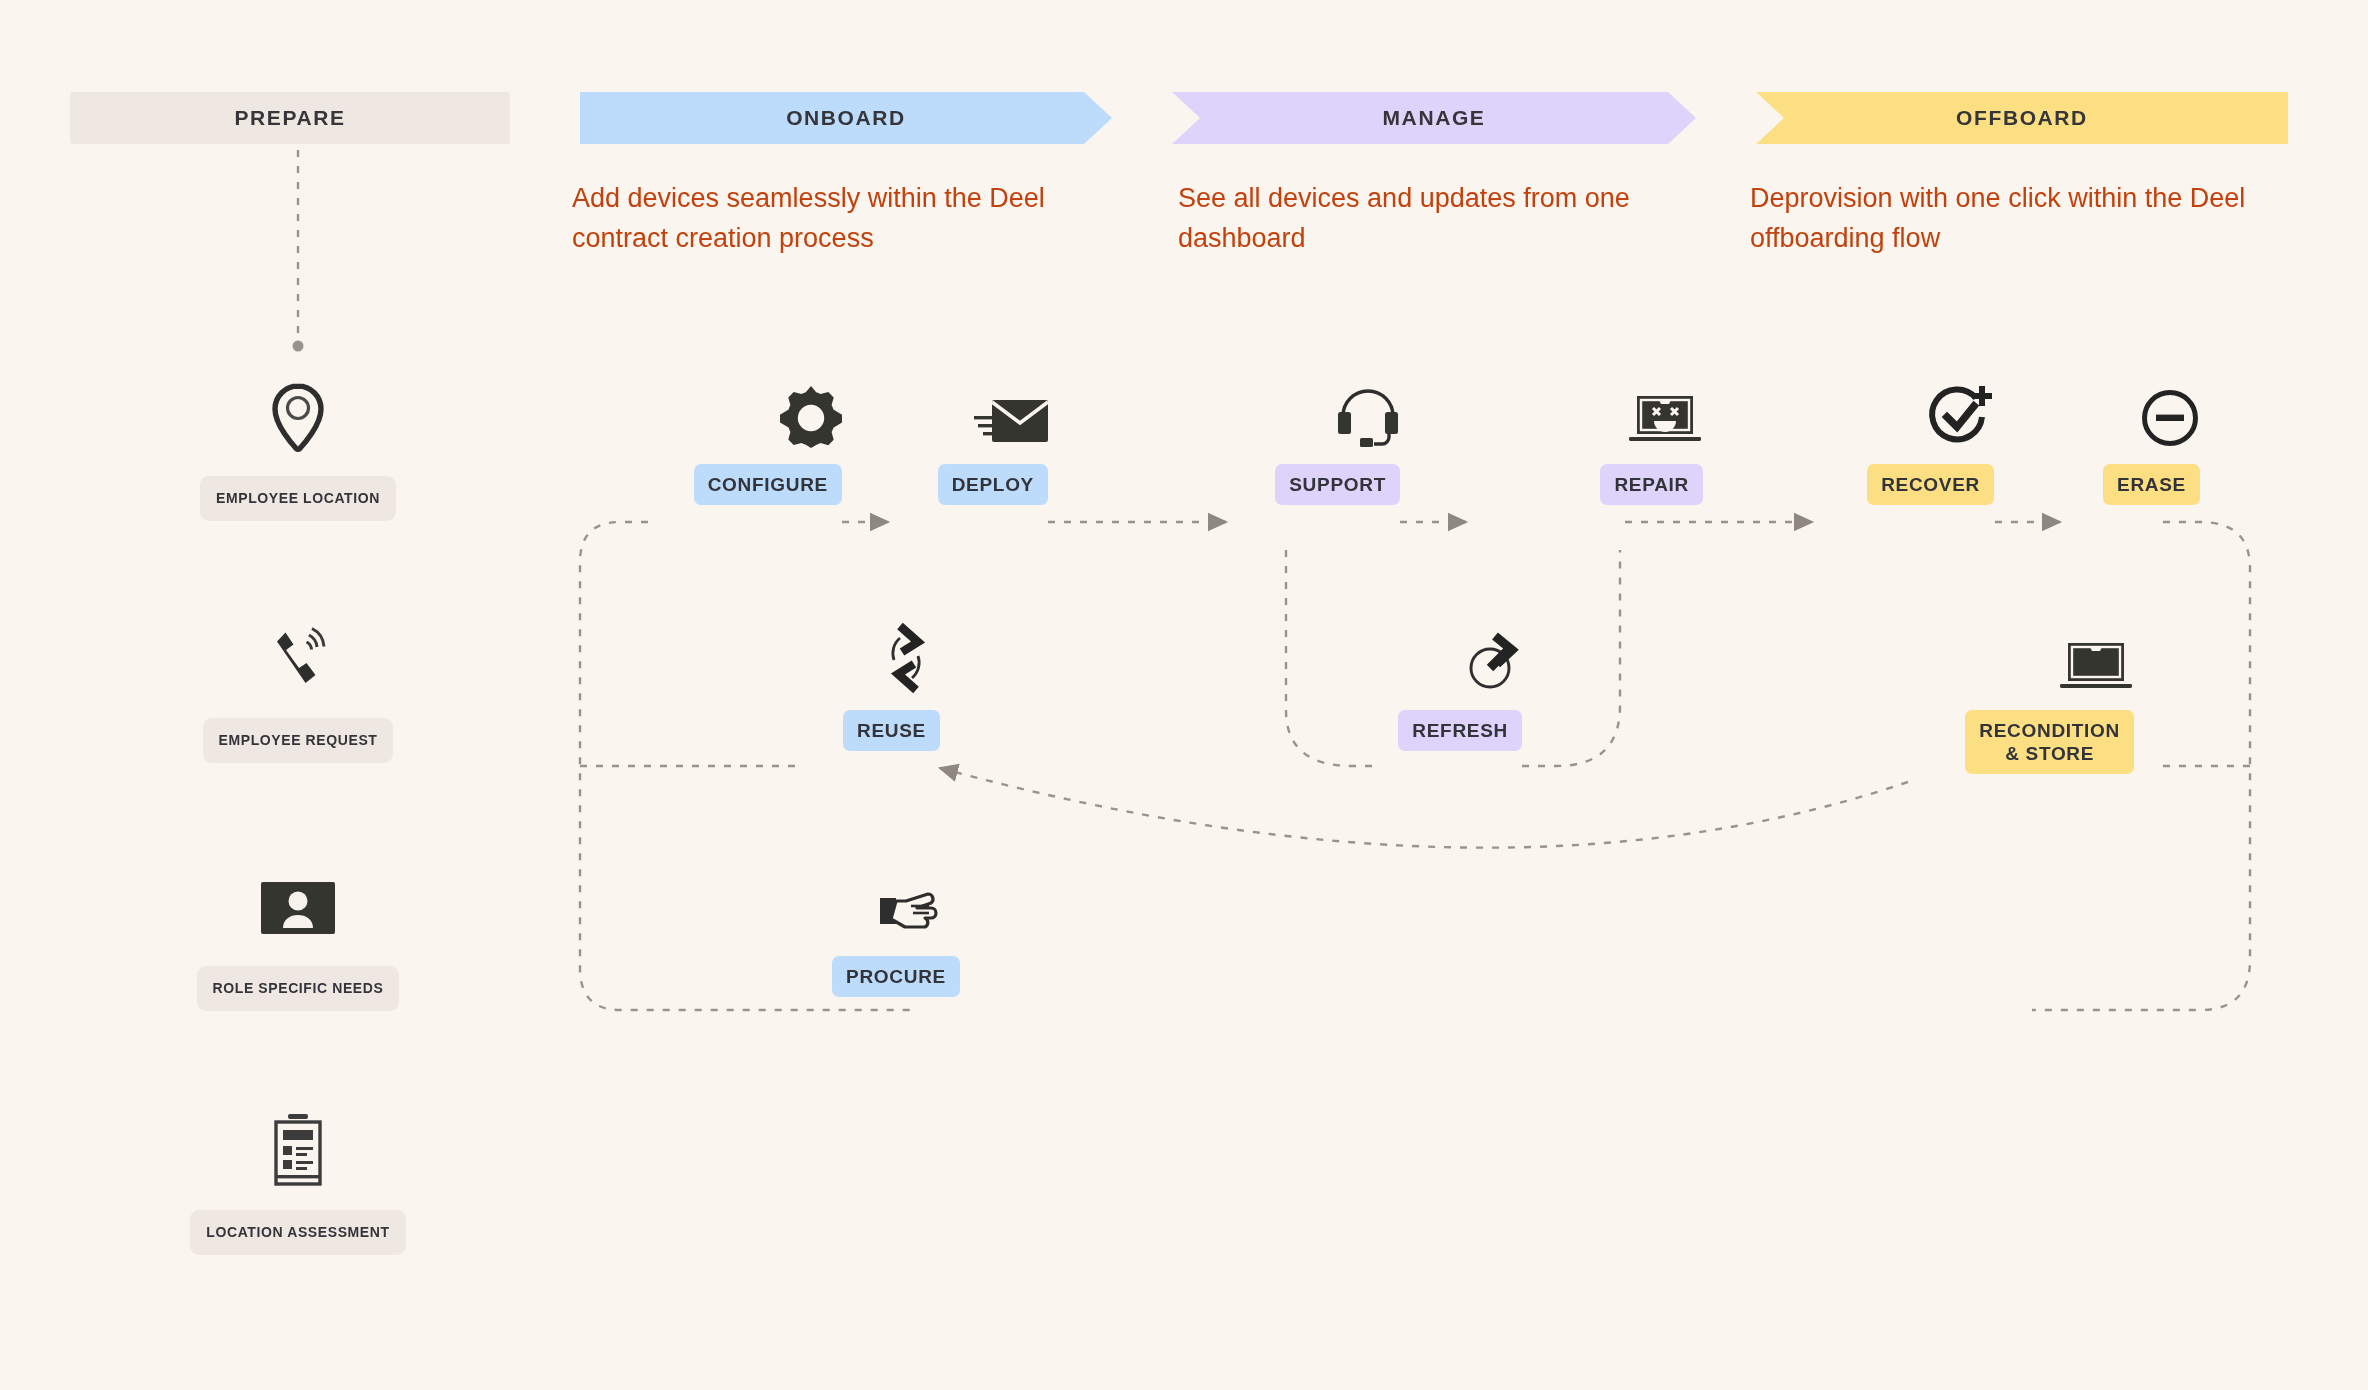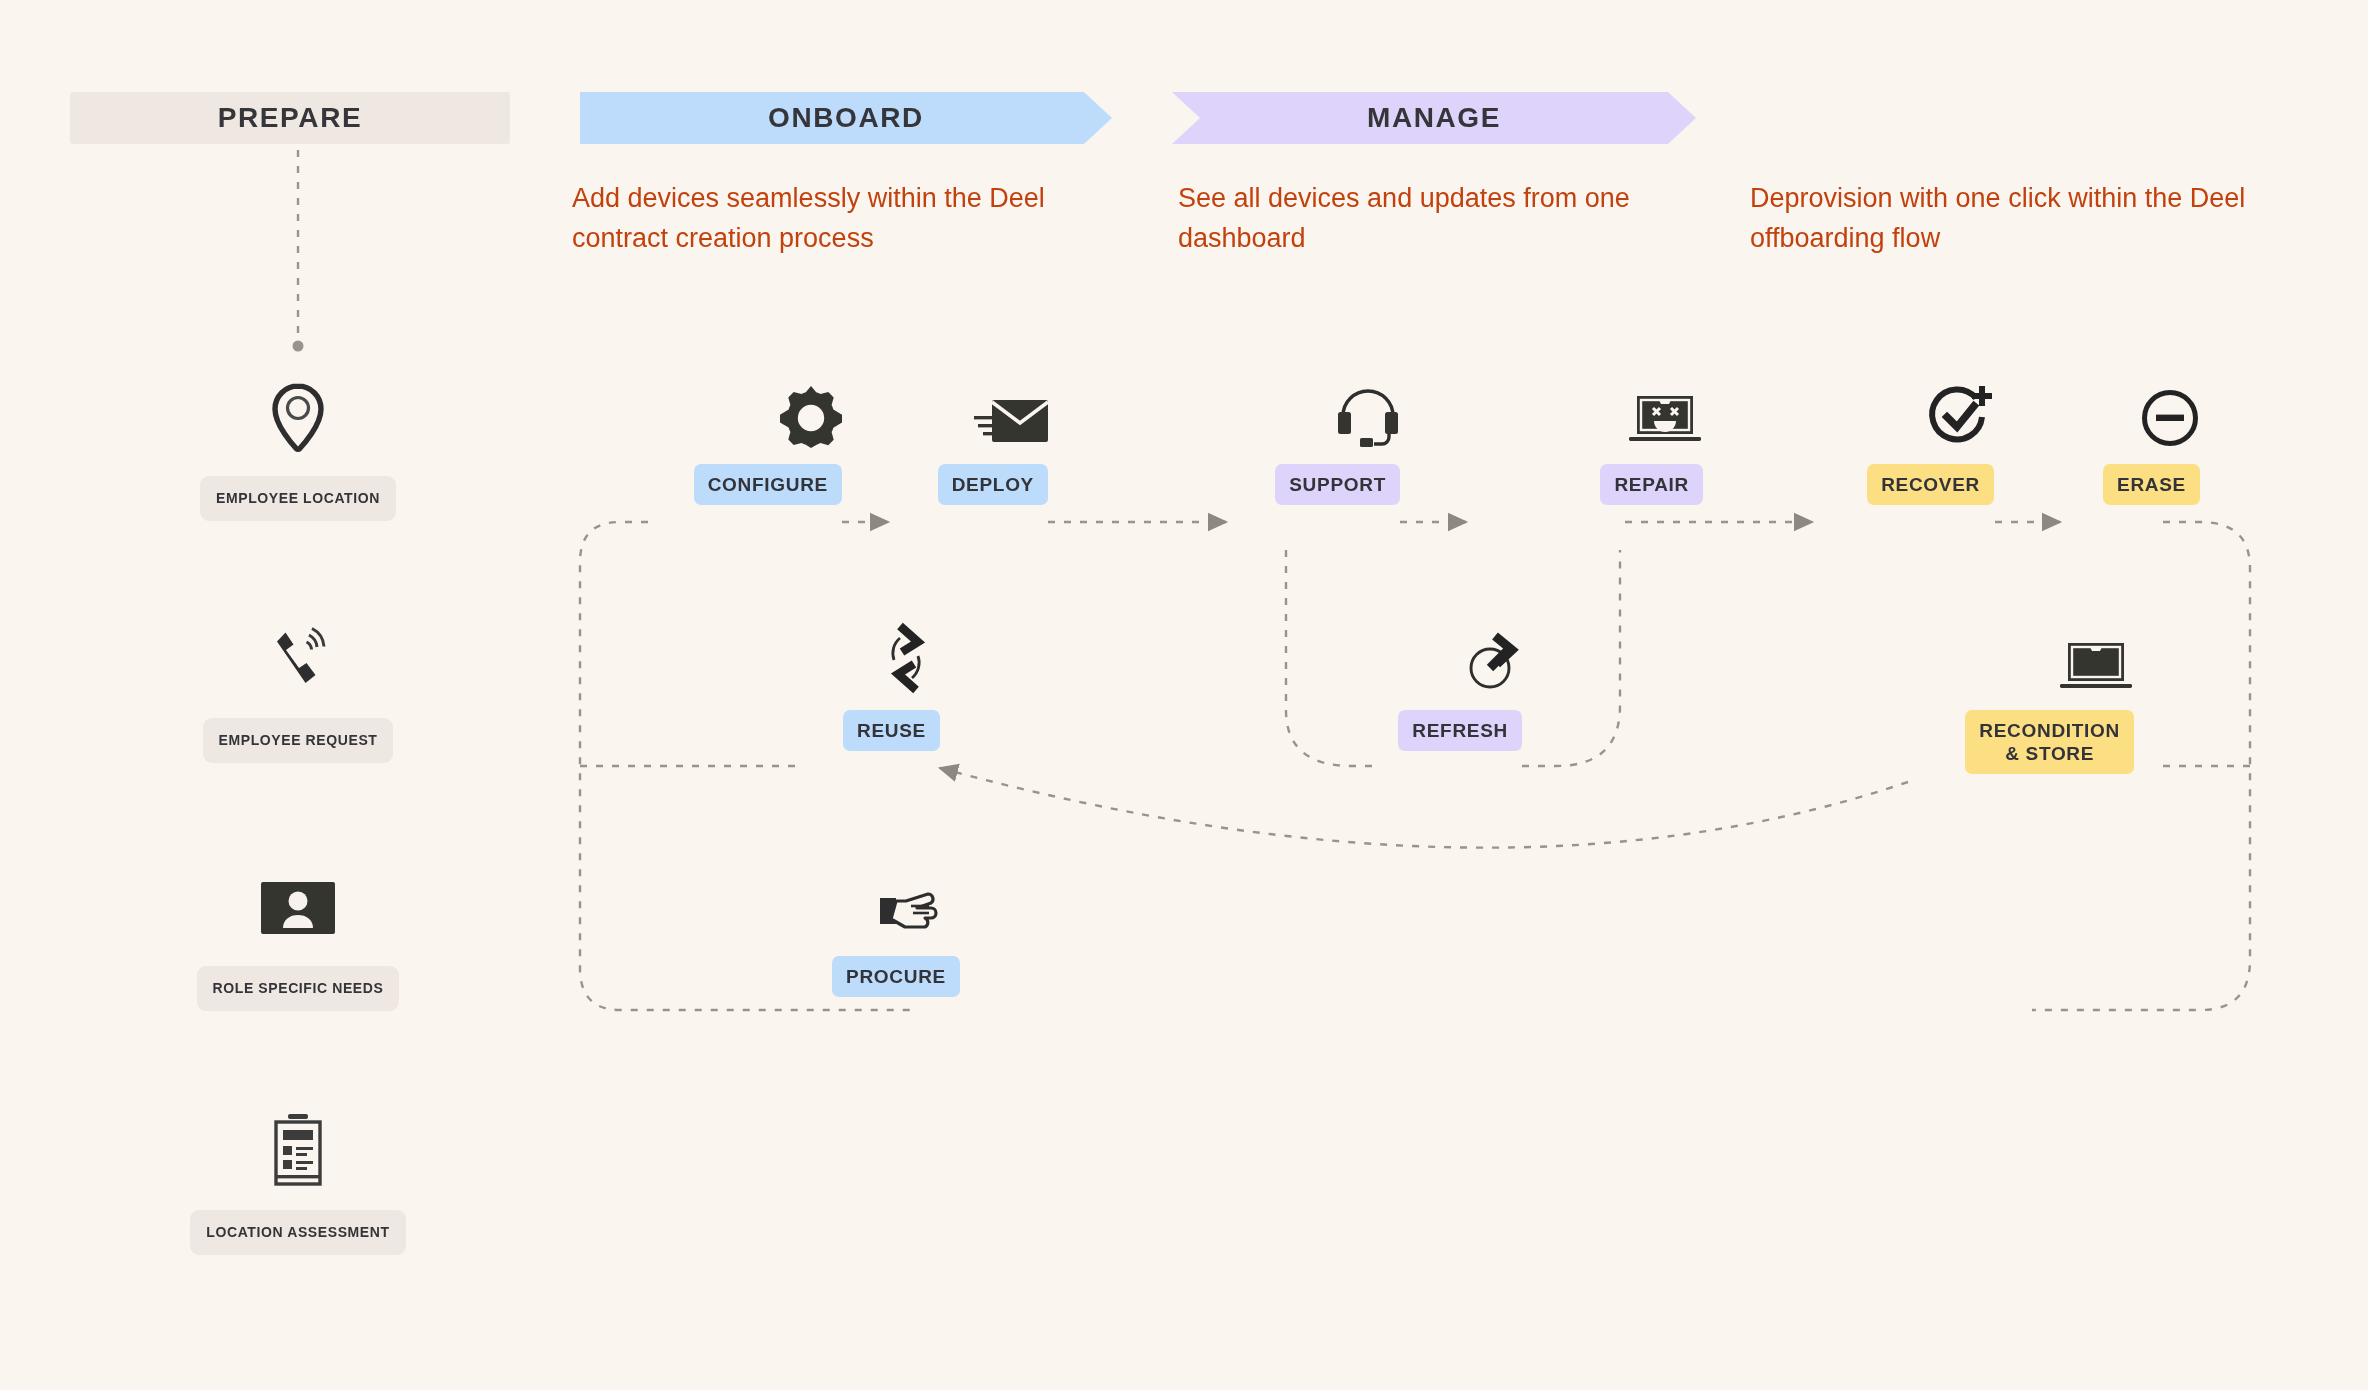--- a/index.html
+++ b/index.html
@@ -10,21 +10,21 @@
     font-family:"Liberation Sans", sans-serif;
     color:#2e2e2e;
     overflow:hidden;
     position:relative;
   }
   #stage{position:absolute;left:0;top:0;width:2368px;height:1390px;}
 
   
   .banner{
     position:absolute;height:52px;display:flex;align-items:center;justify-content:center;
-    font-size:28px;font-weight:700;letter-spacing:1.6px;color:#35353a;
+    font-size:21px;font-weight:700;letter-spacing:1.6px;color:#35353a;
   }
   .banner span{position:relative;z-index:2;pointer-events:none;}
   .banner.prepare{background:#efe8e2;border-radius:3px;}
   .banner.onboard{background:#bddcfb;}
   .banner.manage{background:#ded4fb;}
   .banner.offboard{background:#fcdf82;}
   
   .banner.onboard{clip-path:polygon(0 0, calc(100% - 28px) 0, 100% 50%, calc(100% - 28px) 100%, 0 100%);}
   .banner.manage {clip-path:polygon(0 0, calc(100% - 28px) 0, 100% 50%, calc(100% - 28px) 100%, 0 100%, 28px 50%);}
   .banner.offboard{clip-path:polygon(0 0, 100% 0, 100% 100%, 0 100%, 28px 50%);}
@@ -68,20 +68,23 @@
   </div>
 
   <div class="banner onboard" style="left:580px;top:92px;width:532px;">
     <span>ONBOARD</span>
   </div>
 
   <div class="banner manage" style="left:1172px;top:92px;width:524px;">
     <span>MANAGE</span>
   </div>
 
+  <div class="banner offboard" style="left:1756px;top:92px;width:532px;">
+    <span>OFFBOARD</span>
+  </div>
 
   <div class="sect-desc" style="left:572px;top:178px;width:548px;">Add devices seamlessly within the Deel contract creation process</div>
   <div class="sect-desc" style="left:1178px;top:178px;width:512px;">See all devices and updates from one dashboard</div>
   <div class="sect-desc" style="left:1750px;top:178px;width:544px;">Deprovision with one click within the Deel offboarding flow</div>
 
   <svg class="links" viewBox="0 0 2368 1390">
     <defs>
       <marker id="ah" markerWidth="9" markerHeight="9" refX="7.5" refY="4.5" orient="auto">
         <path d="M0,0.6 L8.4,4.5 L0,8.4 z" class="arrowfill"></path>
       </marker>

